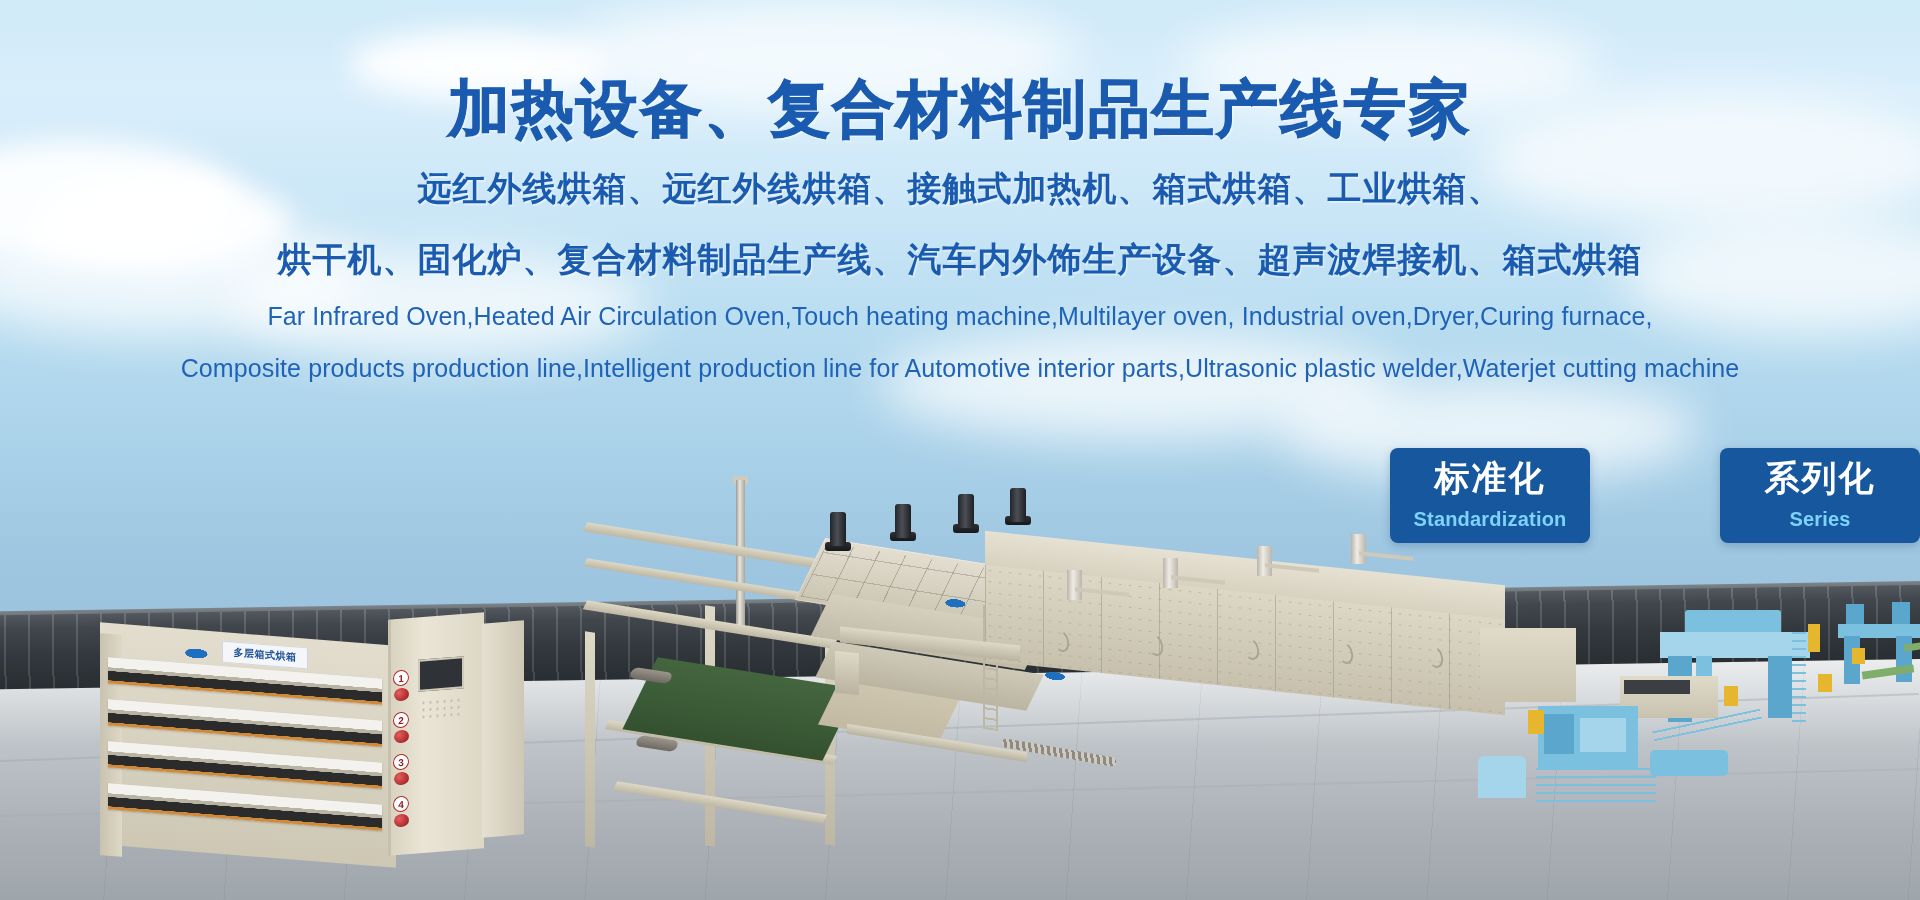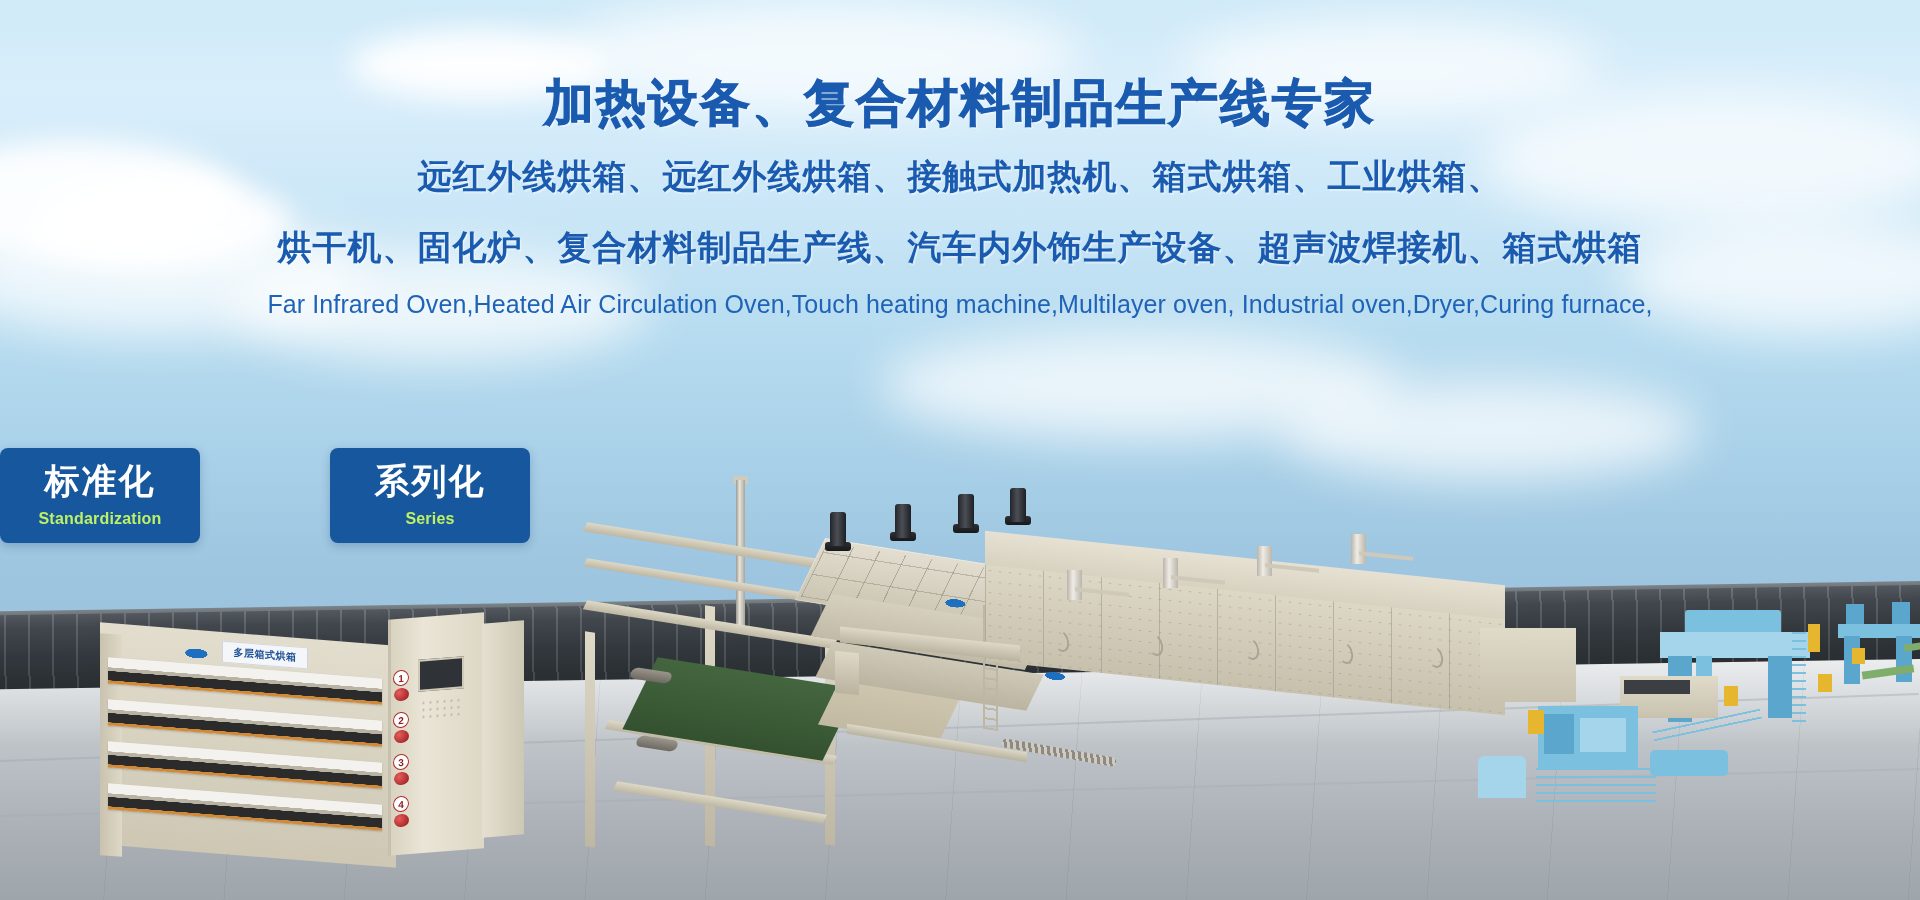--- a/index.html
+++ b/index.html
@@ -57,21 +57,21 @@
       repeating-linear-gradient(94deg, rgba(120,128,135,.18) 0 1px, rgba(255,255,255,0) 1px 120px);
   }
   .ground-streak{ position:absolute; background:rgba(160,168,175,.45); height:2px; transform-origin:left; }
   .ground-sheen{ position:absolute; left:0; top:655px; width:1920px; height:90px;
     background:linear-gradient(180deg,rgba(255,255,255,.55),rgba(255,255,255,0)); }
 
   
   .textwrap { position:absolute; left:0; top:0; width:1920px; text-align:center; }
   .h1 {
     margin-top:78px;
-    font-size:50px; line-height:1.0; font-weight:900; letter-spacing:2px;
+    font-size:62px; line-height:1.0; font-weight:900; letter-spacing:2px;
     color:#1a5bb0;
     -webkit-text-stroke:1px #1a5bb0;
     text-shadow: 2px 2px 0 rgba(255,255,255,.45);
     font-family:"DejaVu Sans","Liberation Sans",sans-serif;
   }
   .h2 {
     margin-top:8px;
     font-size:40px; font-weight:800; color:#1a5bb0; letter-spacing:.3px;
     font-family:"Liberation Sans",sans-serif;
   }
@@ -82,30 +82,30 @@
     text-shadow: 1.5px 1.5px 0 rgba(255,255,255,.4);
   }
   .h4 {
     margin-top:16px; font-size:25px; font-weight:400; color:#1f63b8;
     line-height:1.45; letter-spacing:.1px;
     font-family:"Liberation Sans",sans-serif;
   }
 
   
   .badges { position:absolute; left:0; top:448px; width:1920px;
-            display:flex; justify-content:flex-start; gap:130px; }
+            display:flex; justify-content:flex-end; gap:130px; }
   .badge {
     width:200px; height:95px; border-radius:8px;
     background:#17579e;
     display:flex; flex-direction:column; align-items:center; justify-content:center;
     box-shadow:0 3px 10px rgba(20,60,110,.25);
   }
   .badge .cn { color:#fff; font-size:35px; font-weight:900; letter-spacing:2px; line-height:1.05;
                font-family:"DejaVu Sans","Liberation Sans",sans-serif;}
-  .badge .en { color:#bef264; font-size:16px; font-weight:700; margin-top:11px; letter-spacing:.2px; }
+  .badge .en { color:#7dd3fc; font-size:20px; font-weight:700; margin-top:11px; letter-spacing:.2px; }
 
   
   .m-oven { position:absolute; left:100px; top:612px; width:420px; height:265px; }
   .mo-body {
     position:absolute; left:0; top:22px; width:296px; height:222px;
     background:linear-gradient(180deg,#e2ddcd,#cdc7b4);
     transform:skewY(4.5deg);
   }
   .mo-frameL{ position:absolute; left:0; top:22px; width:22px; height:222px;
     background:linear-gradient(90deg,#c8c2ae,#ded8c6); transform:skewY(4.5deg);}
@@ -281,20 +281,21 @@
   <div class="wall-top"></div>
   <div class="wall"></div>
   <div class="ground-streak" style="left:0;top:760px;width:1920px;transform:rotate(-2deg);"></div>
   <div class="ground-streak" style="left:0;top:815px;width:1920px;transform:rotate(-1.4deg);opacity:.6;"></div>
 
   <div class="textwrap">
     <div class="h1">加热设备、复合材料制品生产线专家</div>
     <div class="h3">远红外线烘箱、远红外线烘箱、接触式加热机、箱式烘箱、工业烘箱、</div>
     <div class="h3">烘干机、固化炉、复合材料制品生产线、汽车内外饰生产设备、超声波焊接机、箱式烘箱</div>
     <div class="h4">Far Infrared Oven,Heated Air Circulation Oven,Touch heating machine,Multilayer oven, Industrial oven,Dryer,Curing furnace,</div>
+    <div class="h4">Composite products production line,Intelligent production line for Automotive interior parts,Ultrasonic plastic welder,Waterjet cutting machine</div>
   </div>
 
   <div class="badges">
     <div class="badge">
       <span class="cn">标准化</span>
       <span class="en">Standardization</span>
     </div>
     <div class="badge">
       <span class="cn">系列化</span>
       <span class="en">Series</span>

